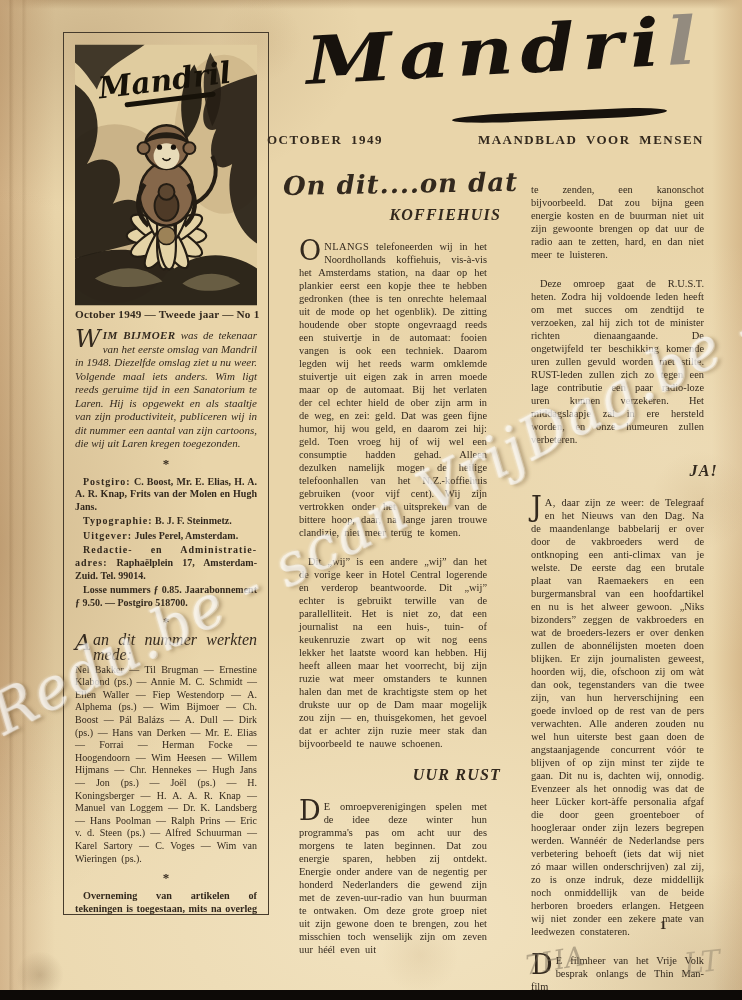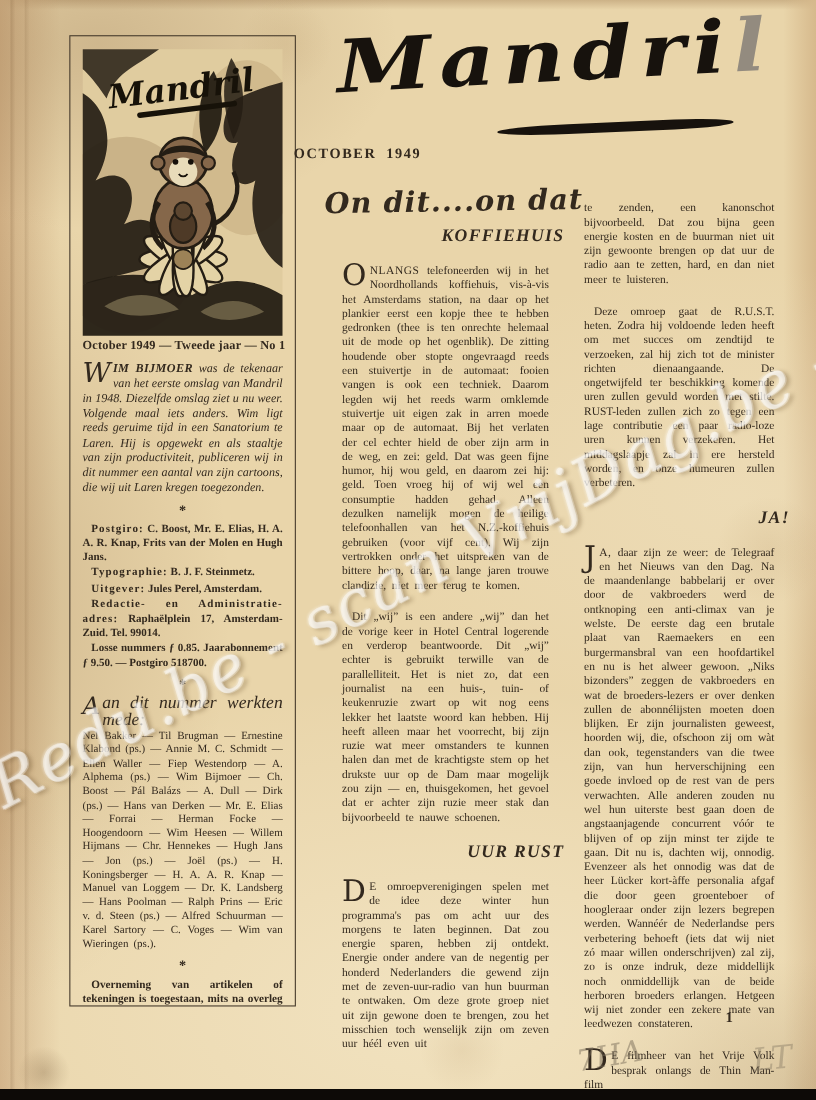--- a/index.html
+++ b/index.html
@@ -49,21 +49,21 @@
   .masthead{position:absolute;left:300px;top:26px;width:420px;height:100px;z-index:2;}
   .logo{position:absolute;left:6px;top:-4px;font-family:"DejaVu Serif",serif;font-style:italic;font-weight:bold;
     font-size:66px;letter-spacing:6px;color:#17120d;transform:rotate(-3deg) scaleX(1.18);transform-origin:0 50%;white-space:nowrap;}
   .logo .tail{color:#938b7f;}
   .logo-underline{position:absolute;left:152px;top:85px;width:215px;height:9px;background:#17120d;
     border-radius:60% 50% 50% 60%/100% 100% 100% 100%;transform:rotate(-2.5deg);}
   .header-row{position:absolute;left:267px;top:132px;width:437px;display:flex;justify-content:space-between;z-index:2;}
   .header-row .date,.header-row .tagline{font-size:13px;font-weight:bold;letter-spacing:1.5px;word-spacing:4px;}
 
   
-  .article{position:absolute;left:283px;top:167px;width:437px;height:790px;display:flex;justify-content:flex-end;z-index:1;}
+  .article{position:absolute;left:283px;top:167px;width:437px;height:790px;display:flex;justify-content:space-between;z-index:1;}
   .col-l{width:220px;}
   .col-r{width:205px;}
   .art-title{font-family:"DejaVu Serif",serif;font-style:italic;font-weight:bold;font-size:26px;
     letter-spacing:1px;transform:rotate(-1deg);margin:2px 0 6px 0;white-space:nowrap;}
   .sec-head{font-style:italic;font-size:16px;letter-spacing:1.2px;text-align:right;margin:7px 2px 3px 0;font-weight:bold;}
   .bodyp{font-size:10.4px;line-height:13px;text-align:justify;word-spacing:2.5px;margin:16px;}
   .bodyp.ind{text-indent:9px;}
   .bodyp .dcap{float:left;font-size:27px;line-height:22px;padding:0 3px 0 0;font-family:"DejaVu Serif",serif;}
   .bodyp .lead{letter-spacing:.5px;}
   .pageno{position:absolute;left:645px;top:917px;width:36px;text-align:center;font-size:13.5px;font-weight:bold;z-index:2;}
@@ -165,20 +165,21 @@
 
     <div class="notice">Overneming van artikelen of tekeningen is toegestaan, mits na overleg met de redactie.</div>
   </div>
 
   <div class="masthead">
     <div class="logo"><span>Mandri</span><span class="tail">l</span></div>
     <div class="logo-underline"></div>
   </div>
   <div class="header-row">
     <span class="date">OCTOBER 1949</span>
+    <span class="tagline">MAANDBLAD VOOR MENSEN</span>
   </div>
 
   <div class="article">
     <div class="col-l">
       <div class="art-title">On dit....on dat</div>
       <div class="sec-head">KOFFIEHUIS</div>
       <p class="bodyp"><span class="dcap">O</span><span class="lead">NLANGS</span><span> telefoneerden wij in het Noordhollands koffiehuis, vis-à-vis het Amsterdams station, na daar op het plankier eerst een kopje thee te hebben gedronken (thee is ten onrechte helemaal uit de mode op het ogenblik). De zitting houdende ober stopte ongevraagd reeds een stuivertje in de automaat: fooien vangen is ook een techniek. Daarom legden wij het reeds warm omklemde stuivertje uit eigen zak in arren moede maar op de automaat. Bij het verlaten der cel echter hield de ober zijn arm in de weg, en zei: geld. Dat was geen fijne humor, hij wou geld, en daarom zei hij: geld. Toen vroeg hij of wij wel een consumptie hadden gehad. Alleen dezulken namelijk mogen de heilige telefoonhallen van het N.Z.-koffiehuis gebruiken (voor vijf cent). Wij zijn vertrokken onder het uitspreken van de bittere hoop, daar, na lange jaren trouwe clandizie, niet meer terug te komen.</span></p>
       <p class="bodyp ind">Dit „wij” is een andere „wij” dan het de vorige keer in Hotel Central logerende en verderop beantwoorde. Dit „wij” echter is gebruikt terwille van de parallelliteit. Het is niet zo, dat een journalist na een huis-, tuin- of keukenruzie zwart op wit nog eens lekker het laatste woord kan hebben. Hij heeft alleen maar het voorrecht, bij zijn ruzie wat meer omstanders te kunnen halen dan met de krachtigste stem op het drukste uur op de Dam maar mogelijk zou zijn — en, thuisgekomen, het gevoel dat er achter zijn ruzie meer stak dan bijvoorbeeld te nauwe schoenen.</p>
       <div class="sec-head">UUR RUST</div>
       <p class="bodyp"><span class="dcap">D</span><span class="lead">E</span><span> omroepverenigingen spelen met de idee deze winter hun programma's pas om acht uur des morgens te laten beginnen. Dat zou energie sparen, hebben zij ontdekt. Energie onder andere van de negentig per honderd Nederlanders die gewend zijn met de zeven-uur-radio van hun buurman te ontwaken. Om deze grote groep niet uit zijn gewone doen te brengen, zou het misschien toch wenselijk zijn om zeven uur héél even uit</span></p>

